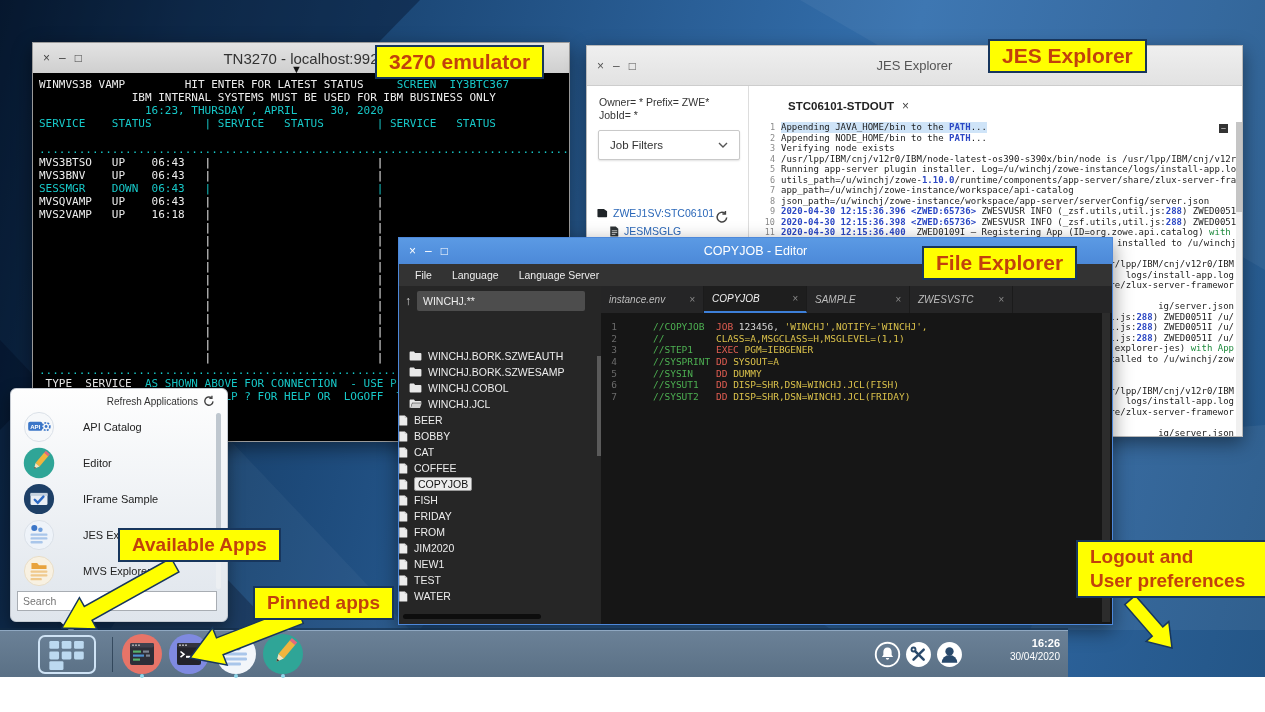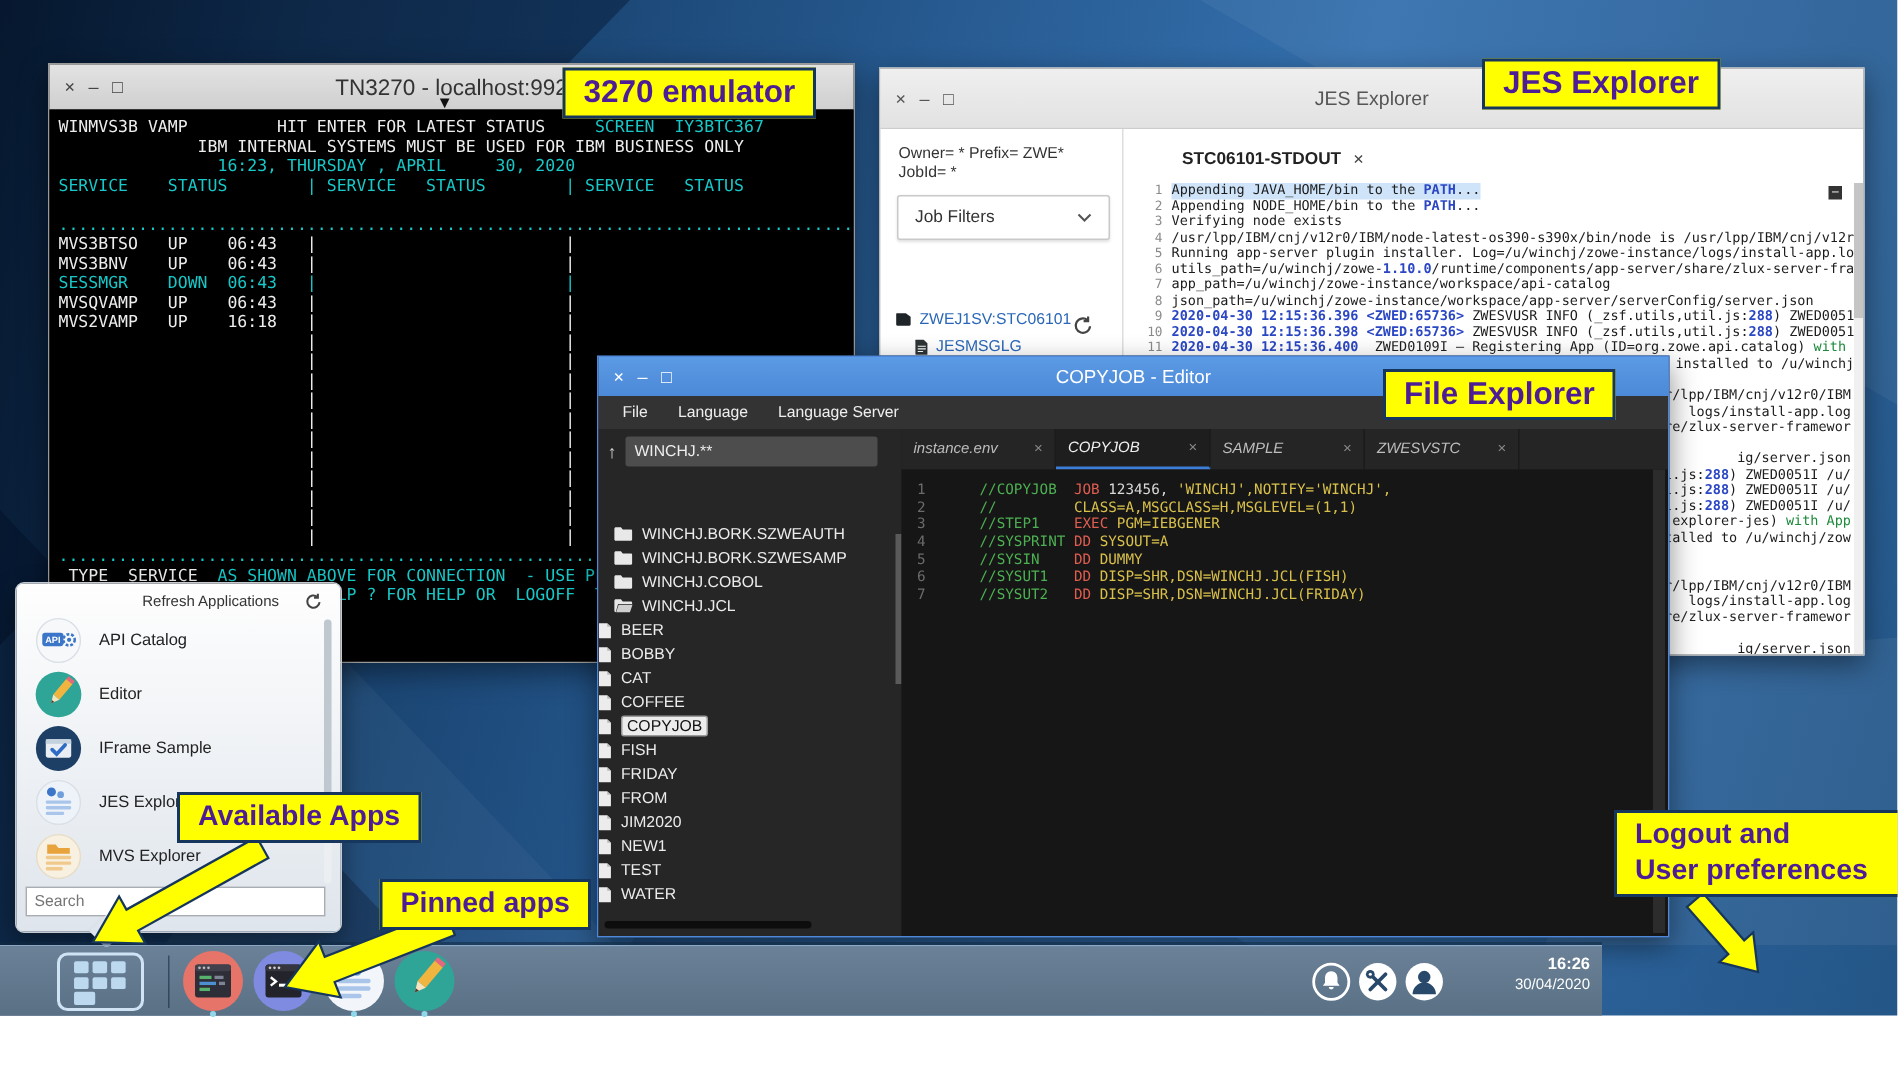--- a/index.html
+++ b/index.html
@@ -94,25 +94,25 @@
   .cnum { display:inline-block; width:16px; margin-right:36px; text-align:right; color:#6b6b6b; flex:none; }
   .cc-gr { color:var(--cgreen); } .cc-rd { color:var(--cred); } .cc-yl { color:var(--cyellow); } .cc-wh { color:#d8d8d8; } .cc-k { color:#d8d8d8; }
   .editscroll { position:absolute; right:2px; top:75px; bottom:2px; width:8px; background:#2c2c2c; }
 
   
   .appmenu { position:absolute; left:10px; top:388px; width:218px; height:234px; z-index:4;
              background:linear-gradient(#fefefe,#dfe5ec); border:1px solid #c5cad1; border-radius:6px;
              box-shadow:0 6px 16px rgba(0,0,0,.4); }
   .appmenu:after { content:""; position:absolute; left:52px; bottom:-8px; width:16px; height:16px;
                    background:#dfe5ec; transform:rotate(45deg); box-shadow:2px 2px 4px rgba(0,0,0,.15); }
-  .refreshrow { position:absolute; right:12px; top:6px; display:flex; align-items:center; gap:17px;margin-left:28px; }
+  .refreshrow { position:absolute; right:12px; top:6px; display:flex; align-items:center; gap:5px;margin-left:28px; }
   .refreshrow .lbl { font-size:10px; color:#333; }
   .refreshrow .ric { width:12px; height:12px; color:#444; }
   .appitems { position:absolute; left:0; top:20px; width:204px; }
-  .appitem { height:36px; display:flex; align-items:center; gap:11px; padding-left:12px; }
+  .appitem { height:36px; display:flex; align-items:center; gap:28px; padding-left:12px; }
   .appitem .cir { width:32px; height:32px; flex:none; }
   .appitem .lbl { font-size:11px; color:#222; }
   .menuscroll { position:absolute; right:6px; top:24px; width:5px; height:176px; background:#eceff2; border-radius:3px; }
   .menuscroll .thumb { position:absolute; top:0; width:5px; height:140px; background:#bfc7cf; border-radius:3px; }
   .menusearch { position:absolute; left:6px; bottom:10px; width:200px; height:20px; background:#fff;
                 border:1px solid #a8adb3; font-size:10.5px; color:#777; padding:0 5px;
                 font-family:"Liberation Sans",sans-serif; }
 
   
   .taskbar { position:absolute; left:0; top:630px; width:1068px; height:47px; z-index:5;
@@ -126,21 +126,21 @@
   .pinitem .cir { width:42px; height:42px; }
   .rundot { position:absolute; bottom:0px; left:50%; margin-left:-2px; width:4px; height:4px; border-radius:2px; background:#8fd8ea; }
   .statusicons { position:absolute; right:105px; top:10px; display:flex; gap:4px; }
   .statusicons .sic { width:27px; height:27px; }
   .clock { position:absolute; right:8px; top:6px; text-align:right; color:#fff; line-height:13px; }
   .clock .time { font-size:11px; font-weight:bold; }
   .clock .date { font-size:10px; }
 
   
   .annot { position:absolute; z-index:40; background:var(--annotbg); border:2px solid var(--annotborder);
-           color:#4c1d95; font-size:19px; font-weight:600; padding:3px 12px; white-space:pre-line; line-height:24px; }
+           color:#c2410c; font-size:19px; font-weight:600; padding:3px 12px; white-space:pre-line; line-height:24px; }
   .arrows { position:absolute; left:0; top:0; z-index:39; pointer-events:none; }
 
   svg { display:block; }
 </style>
 </head>
 <body>
 
 <div class="page">
   <div class="desktop">
     <svg class="facets" width="1265" height="677">

